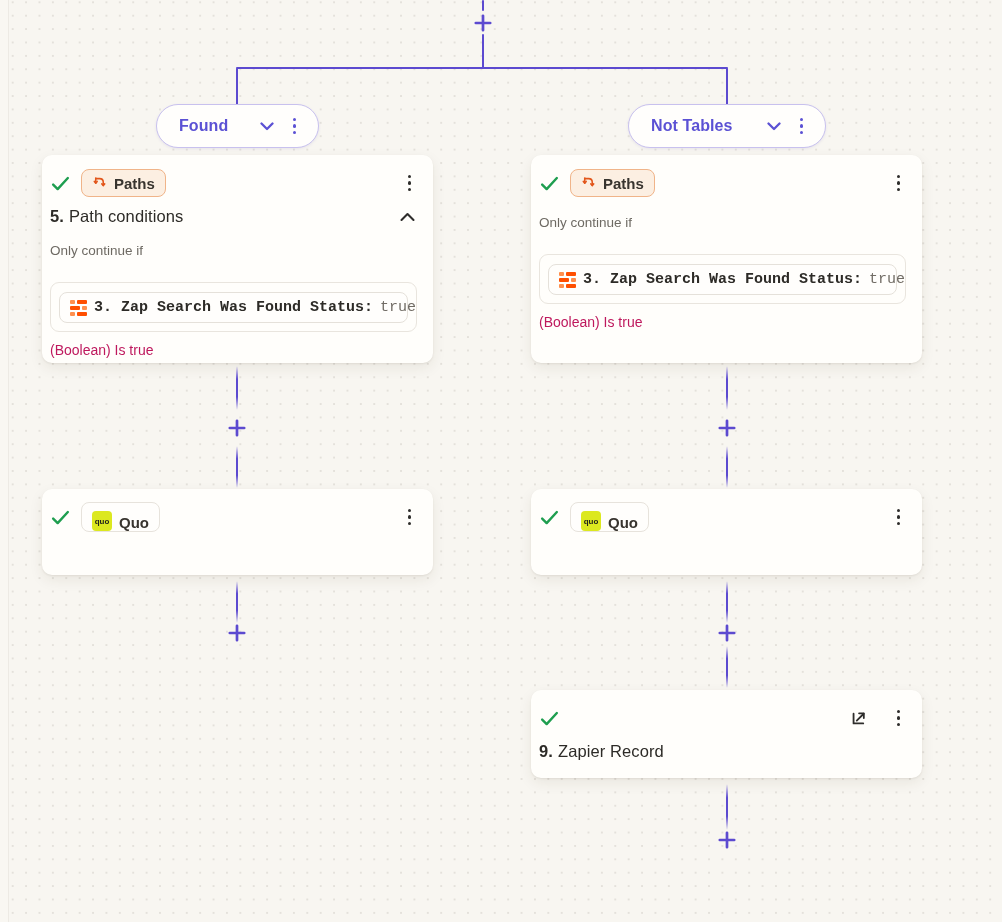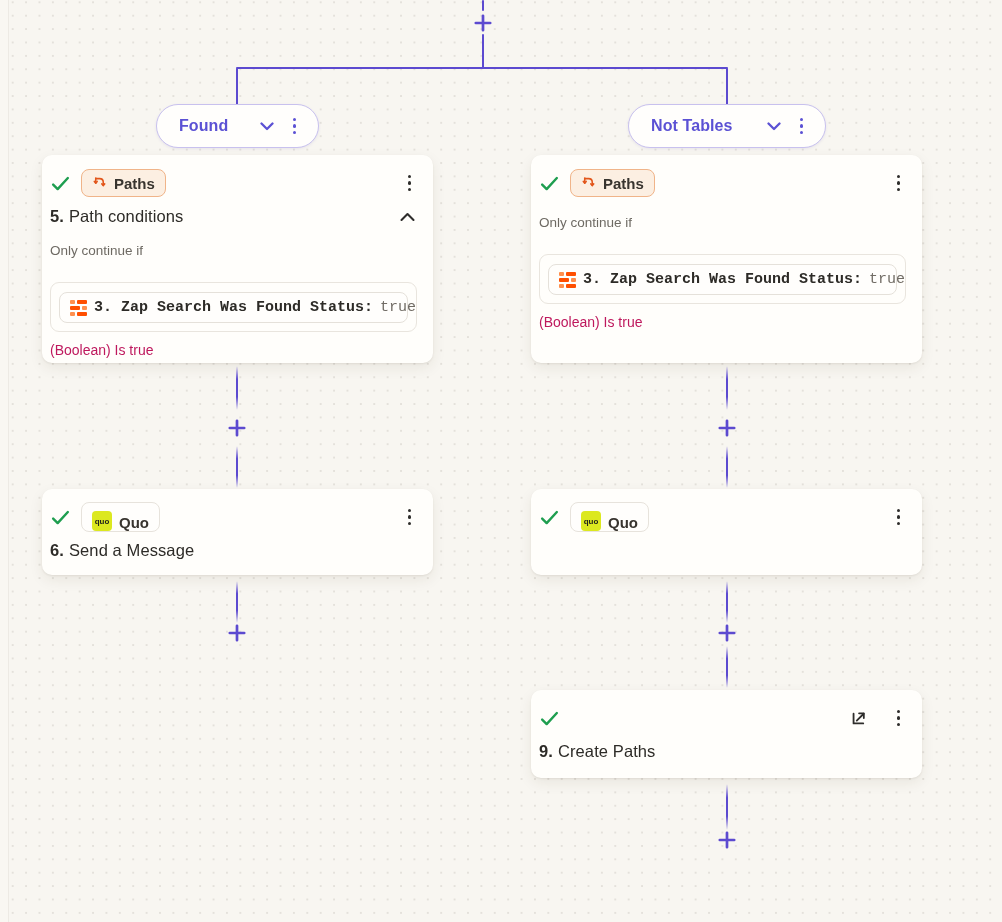--- a/index.html
+++ b/index.html
@@ -220,23 +220,20 @@
       <span class="badge badge-plain">
         <span class="quo-icon">quo</span>
         <span>Quo</span>
       </span>
       <span class="kebab">
           <i></i>
           <i></i>
           <i></i>
         </span>
     </div>
-    <div class="title-row">
-      <div class="card-title"><span class="step">6.</span><span>Send a Message</span></div>
-    </div>
   </div>
 
   <div class="abs card" style="left:531px;top:489px;height:86px">
     <div class="card-header">
       <svg width="21" height="21" viewBox="0 0 20 20">
           <path d="M3 11l4.3 4.3L17 4.8" fill="none" stroke="#1E9E4F" stroke-width="2.3" stroke-linecap="round" stroke-linejoin="round"></path>
         </svg>
       <span class="badge badge-plain">
         <span class="quo-icon">quo</span>
         <span>Quo</span>
@@ -275,21 +272,21 @@
             <path d="M10.6 4.6h5v5"></path>
           </svg>
       </span>
       <span class="kebab">
           <i></i>
           <i></i>
           <i></i>
         </span>
     </div>
     <div class="title-row">
-      <div class="card-title"><span class="step">9.</span><span>Create Paths</span></div>
+      <div class="card-title"><span class="step">9.</span><span>Zapier Record</span></div>
     </div>
   </div>
 
   <div class="abs seg" style="left:725.7px;top:784px;height:46px"></div>
   <div class="abs plus" style="left:718px;top:831px">
     <svg width="18" height="18" viewBox="0 0 18 18">
         <path d="M9 1.8v14.4M1.8 9h14.4" stroke="#5C4AD0" stroke-width="2.7" stroke-linecap="round" fill="none"></path>
       </svg>
   </div>
 </div>

